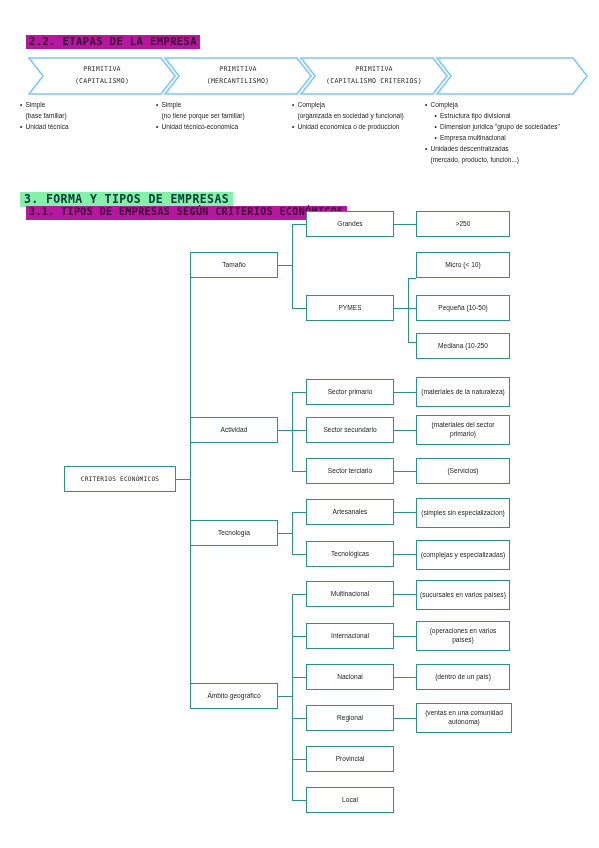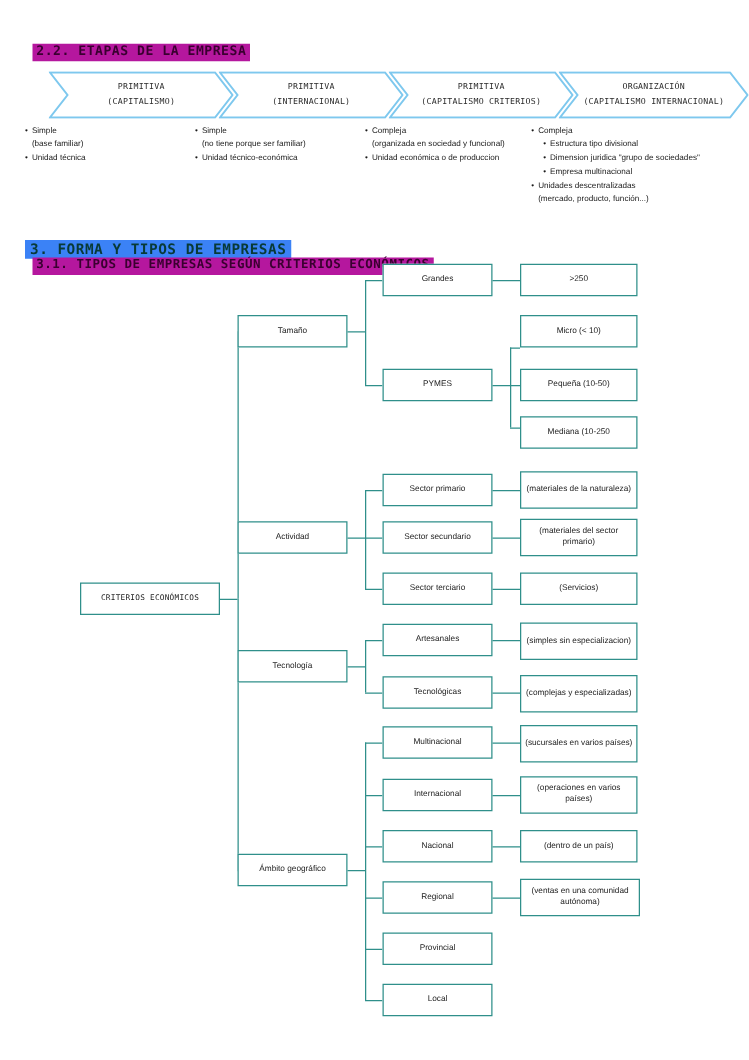--- a/index.html
+++ b/index.html
@@ -22,31 +22,31 @@
   #h-etapas{
     left:26px;top:35px;
     font-size:10.5px;
     padding:1px 3px 2px 3px;
     background:#b5179e;color:#3a0030;
   }
   #h-forma{
     left:20px;top:192px;
     font-size:11.5px;
     padding:1px 4px 2px 4px;
-    background:#3b82f6;color:#083a36;
+    background:#86efac;color:#083a36;
   }
   #h-tipos{
     left:26px;top:206px;
     font-size:10px;
     padding:1px 3px 2px 3px;
     background:#b5179e;color:#3a0030;
   }
 
   
-  .chevron-band{position:absolute;left:39px;top:57px;width:560px;height:38px;}
+  .chevron-band{position:absolute;left:28px;top:57px;width:560px;height:38px;}
   .chev{position:absolute;top:0;height:38px;}
   .chev svg{display:block;width:100%;height:100%;}
   .chev .lbl{
     position:absolute;left:0;right:0;top:7px;
     text-align:center;
     font-family:"DejaVu Sans Mono",monospace;
     font-size:6.6px;line-height:1.75;
     color:#2b2b2b;letter-spacing:.2px;
   }
   .chev .lbl span{display:block;}
@@ -100,42 +100,38 @@
         <span>(CAPITALISMO)</span>
       </div>
     </div>
 
     <div class="chev" style="left:136px;width:148px;">
       <svg viewBox="0 0 148 38" preserveAspectRatio="none">
         <path d="M1,1 L133,1 L147,19 L133,37 L1,37 L15,19 Z" fill="none" stroke="#7ec8ee" stroke-width="1.6"></path>
       </svg>
       <div class="lbl">
         <span>PRIMITIVA</span>
-        <span>(INTERNACIONAL)</span>
+        <span>(MERCANTILISMO)</span>
       </div>
     </div>
 
     <div class="chev" style="left:272px;width:148px;">
       <svg viewBox="0 0 148 38" preserveAspectRatio="none">
         <path d="M1,1 L133,1 L147,19 L133,37 L1,37 L15,19 Z" fill="none" stroke="#7ec8ee" stroke-width="1.6"></path>
       </svg>
       <div class="lbl">
         <span>PRIMITIVA</span>
         <span>(CAPITALISMO CRITERIOS)</span>
       </div>
     </div>
 
     <div class="chev" style="left:408px;width:152px;">
       <svg viewBox="0 0 152 38" preserveAspectRatio="none">
         <path d="M1,1 L137,1 L151,19 L137,37 L1,37 L15,19 Z" fill="none" stroke="#7ec8ee" stroke-width="1.6"></path>
       </svg>
-      <div class="lbl">
-        <span>ORGANIZACIÓN</span>
-        <span>(CAPITALISMO INTERNACIONAL)</span>
-      </div>
     </div>
   </div>
 
   <div class="bul" style="left:20px;width:128px;">
     <ul>
       <li><span>Simple</span></li>
       <li class="cont"><span>(base familiar)</span></li>
       <li><span>Unidad técnica</span></li>
     </ul>
   </div>

